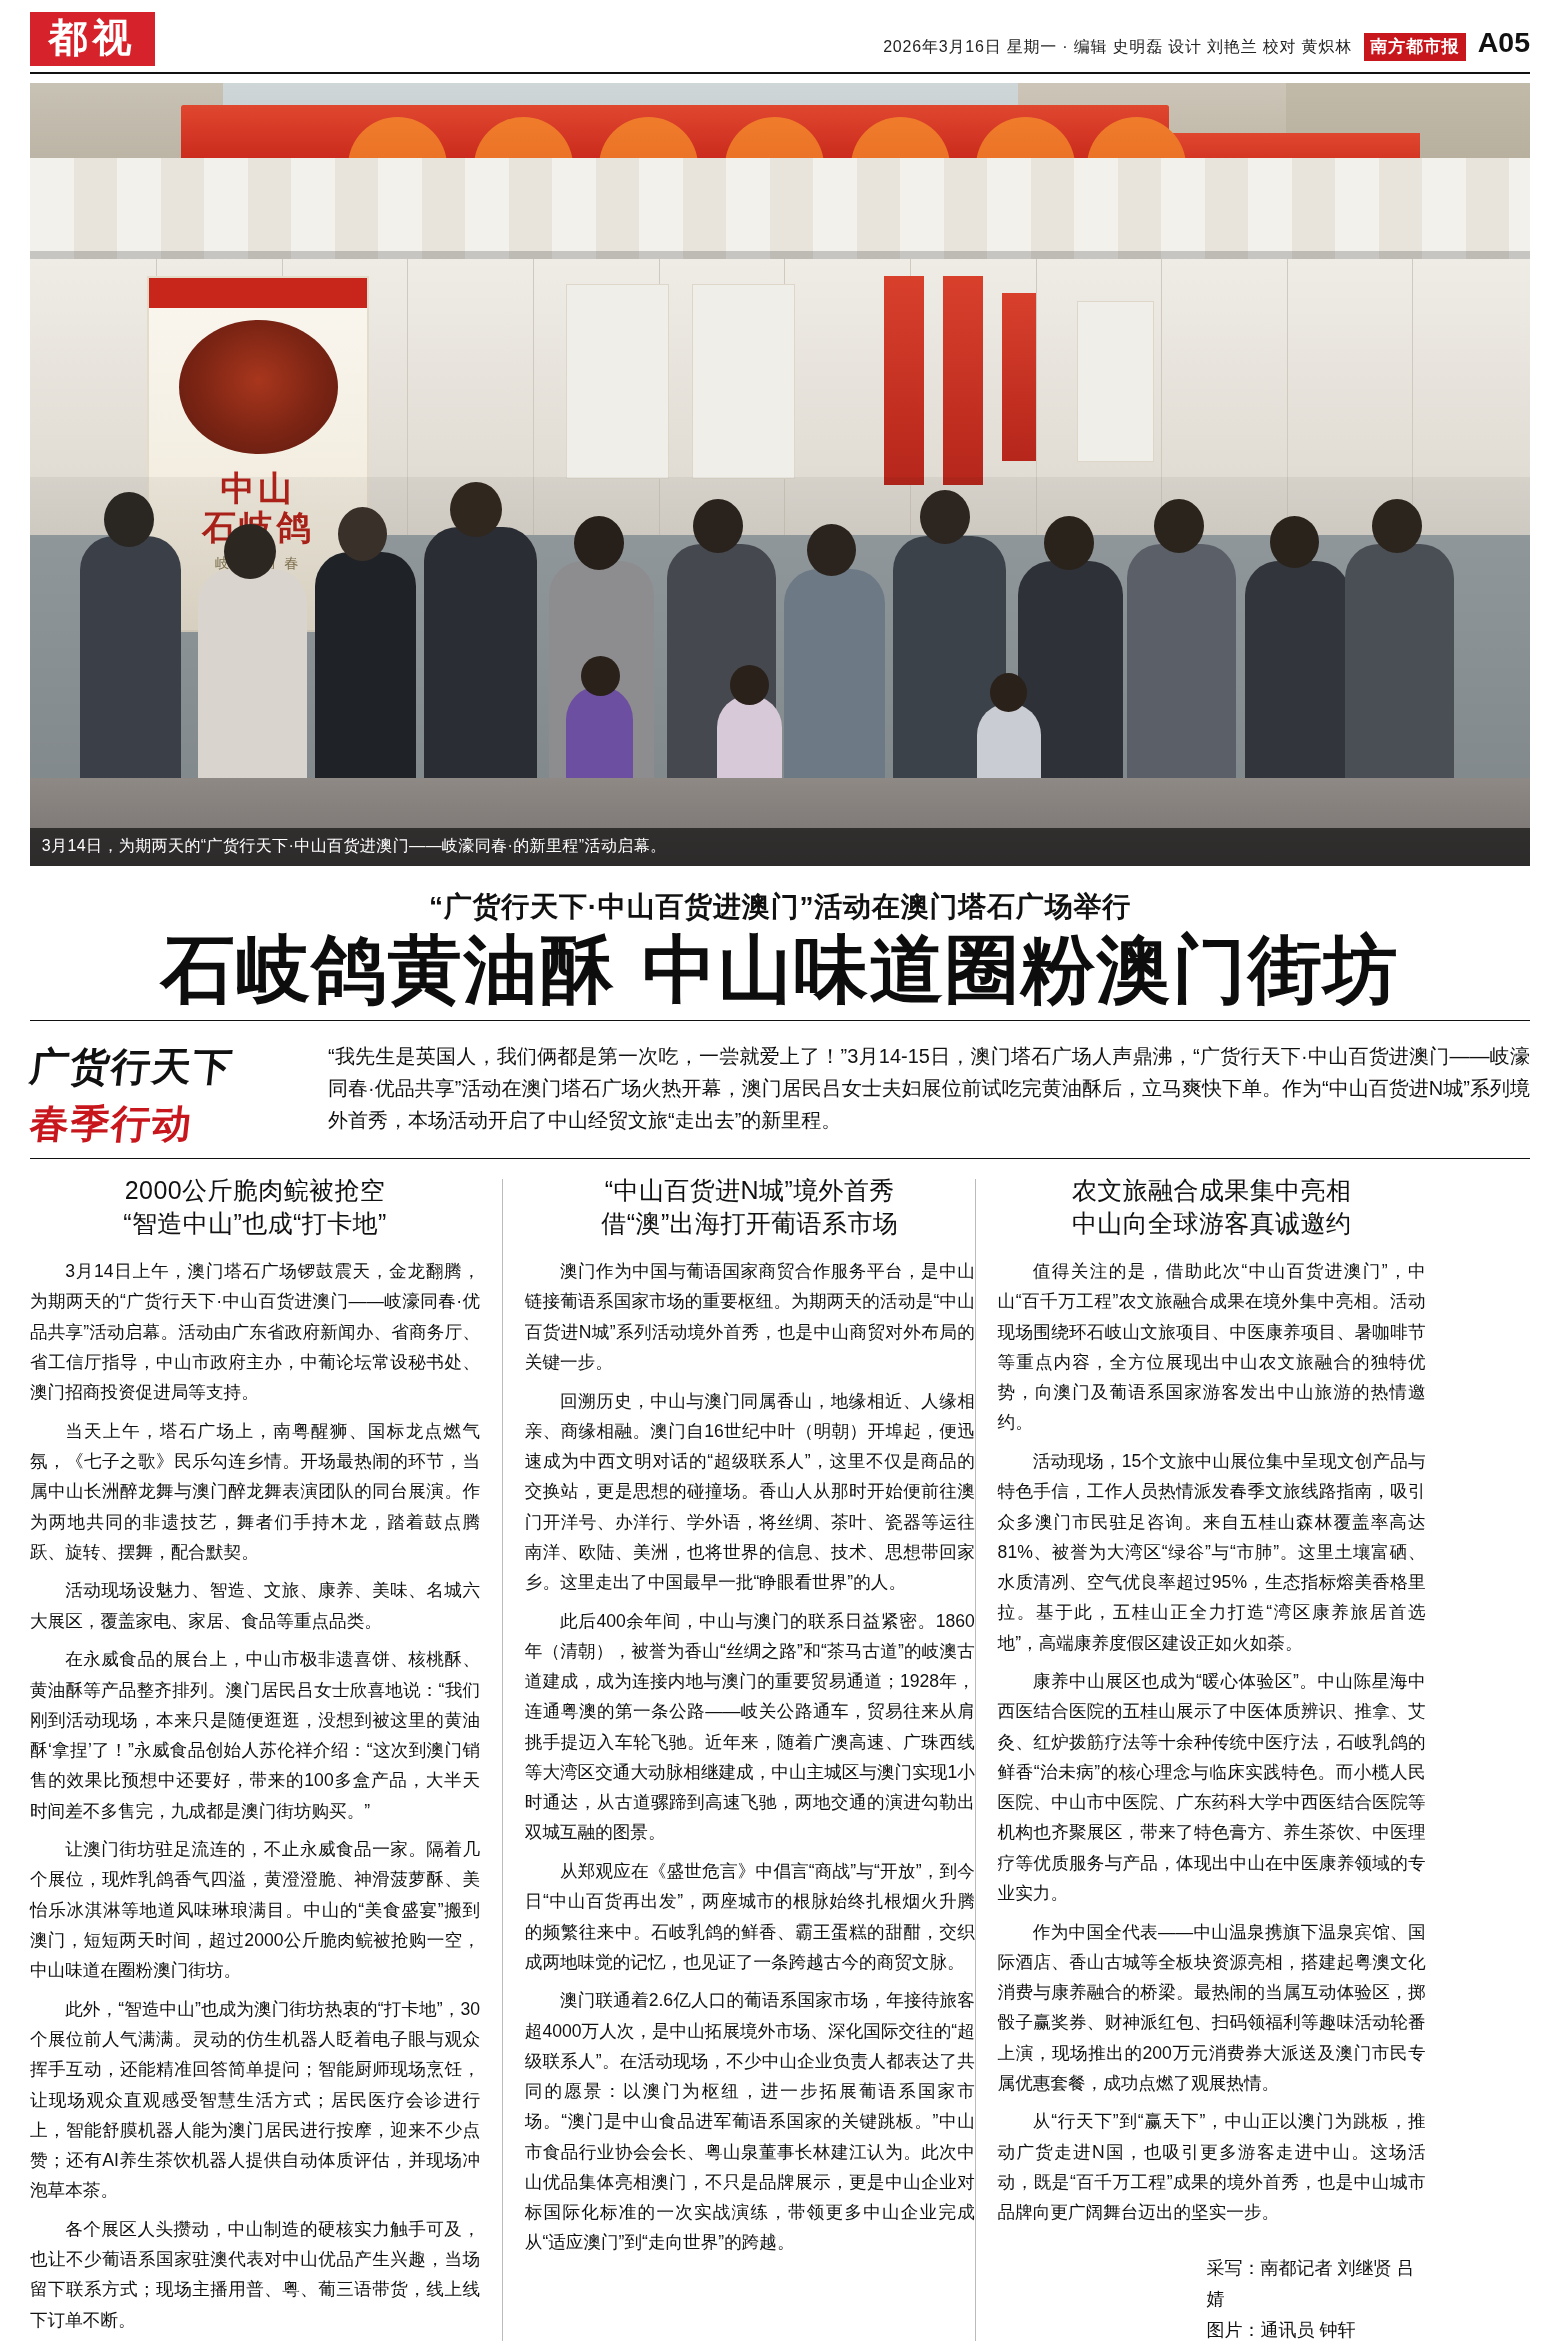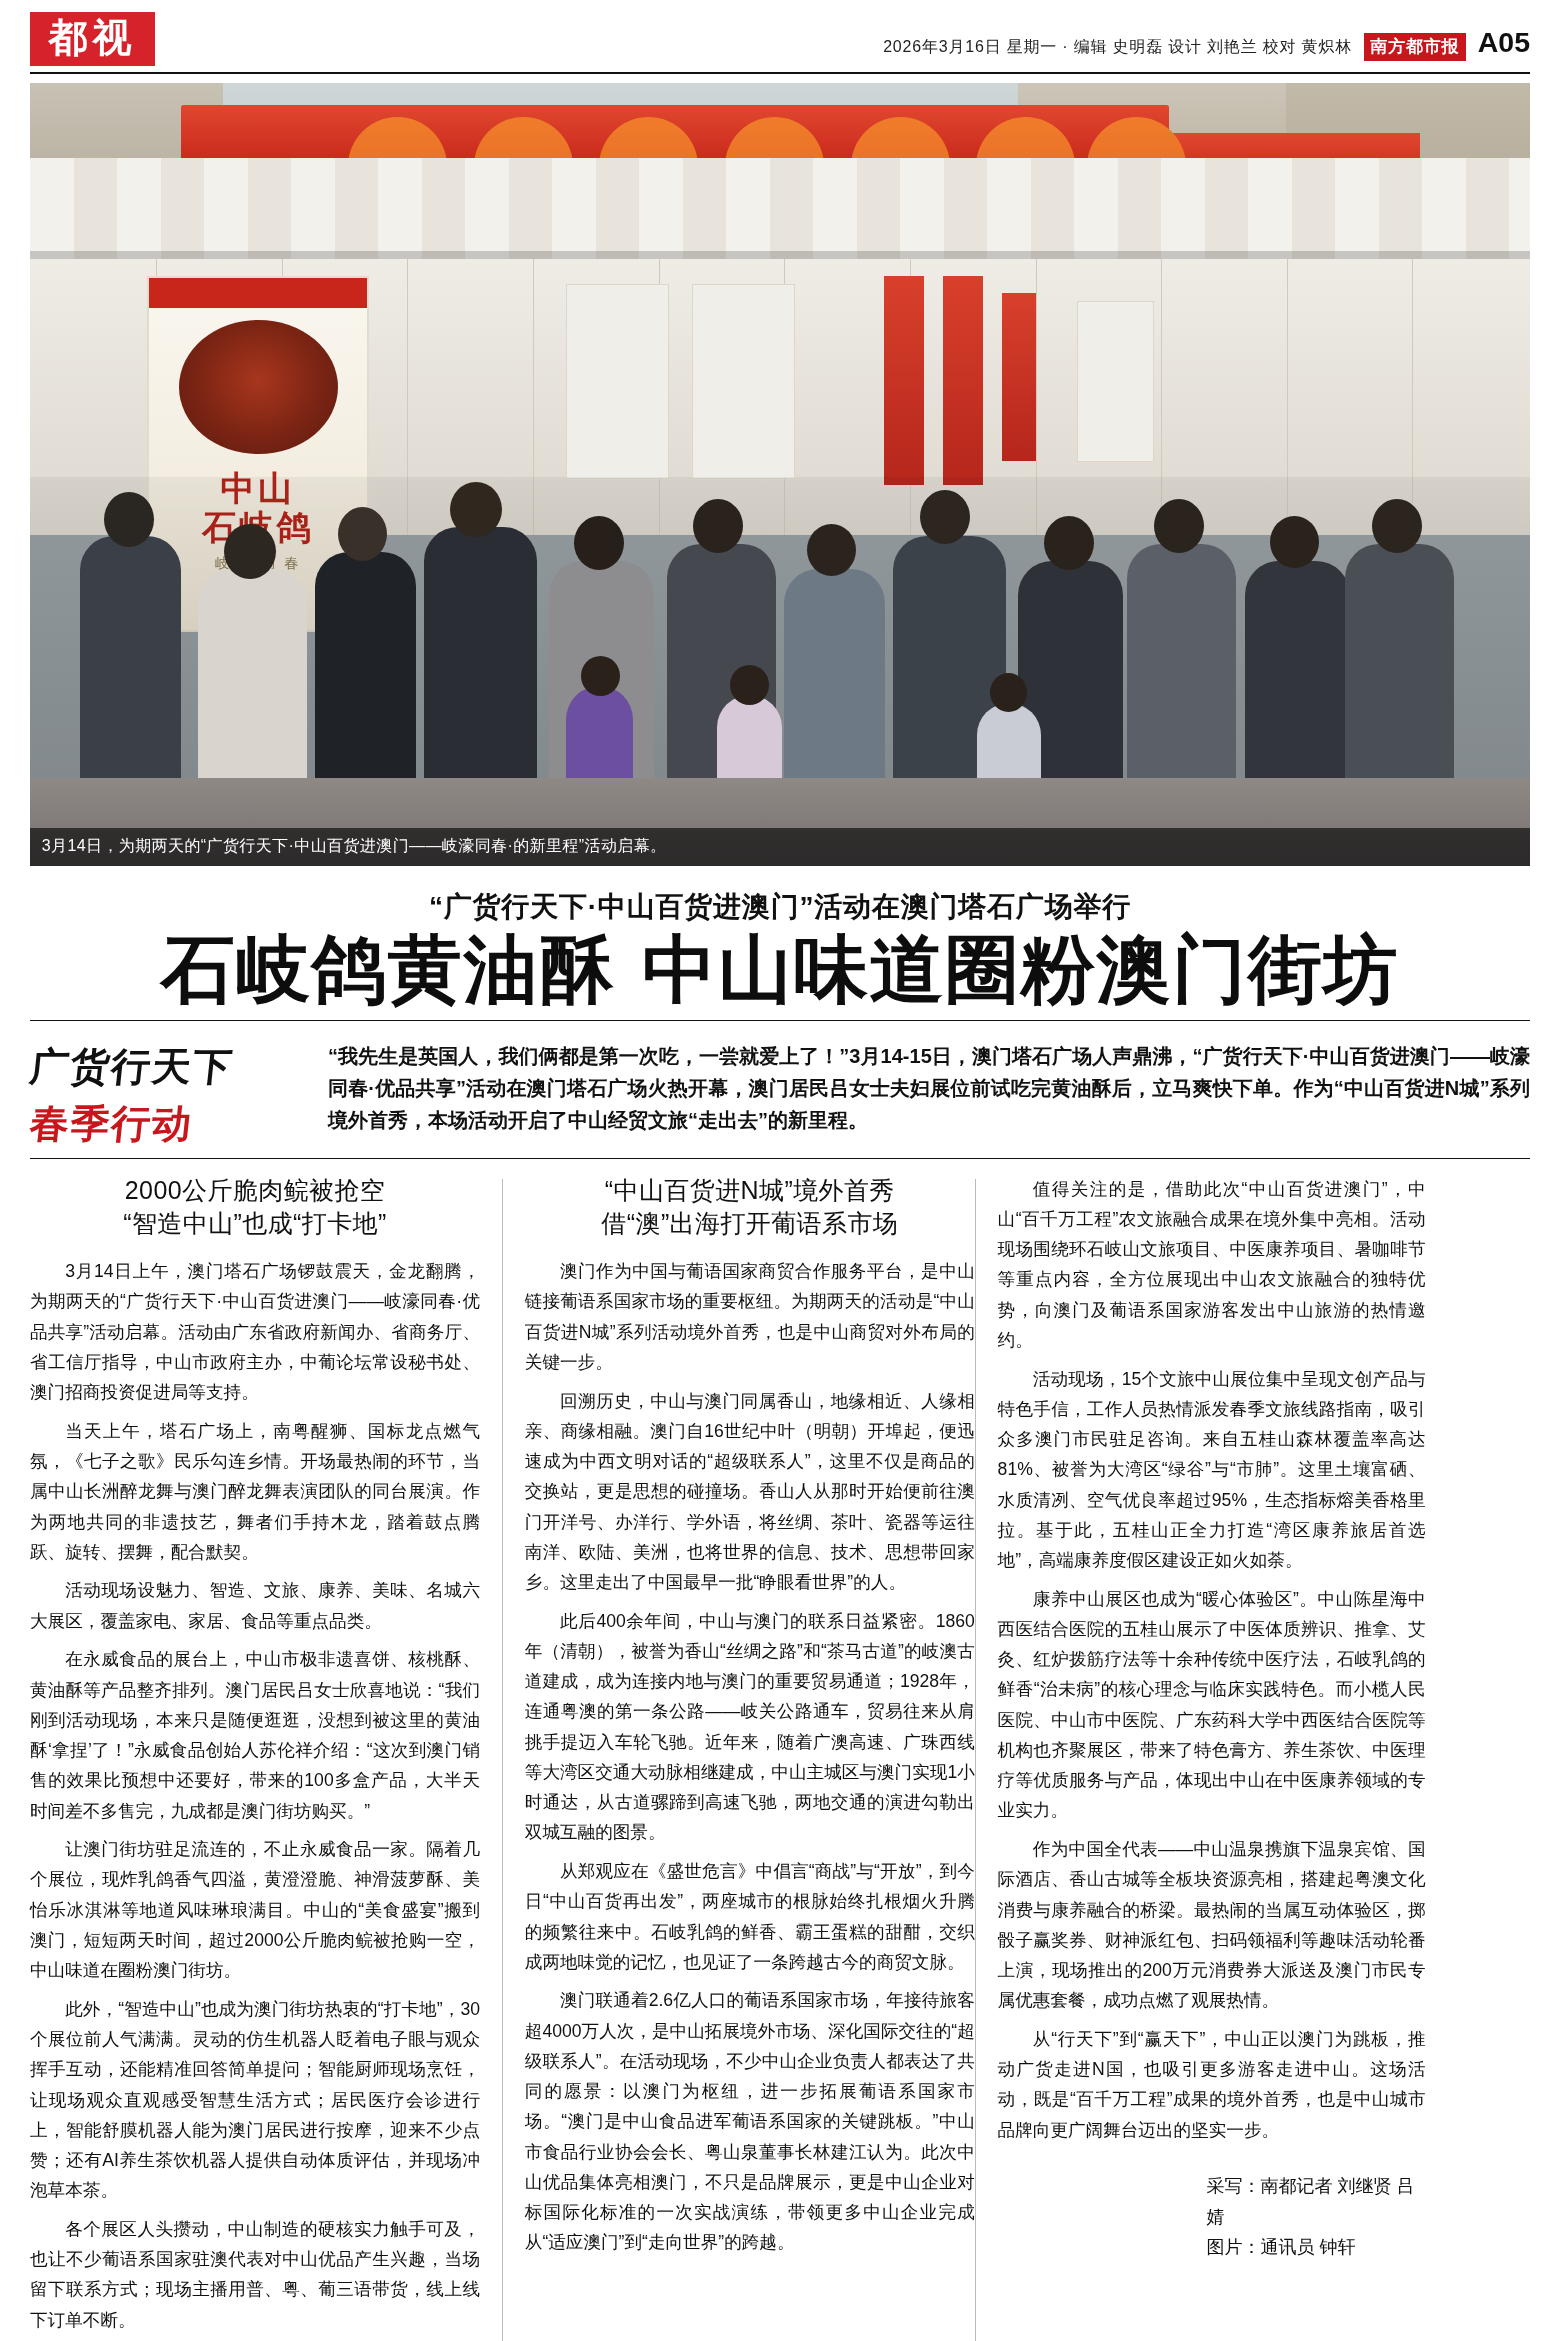--- a/index.html
+++ b/index.html
@@ -55,21 +55,21 @@
   
   .kicker{text-align:center;font-size:28px;font-weight:bold;margin:22px 0 5px 0;letter-spacing:0.8px;color:#111;}
   .headline{text-align:center;font-size:74px;font-weight:bold;letter-spacing:1.7px;line-height:1.05;margin:5px 0 11.7px 0;color:#0d0d0d;font-family:"DejaVu Sans",sans-serif;}
   .hr-thin{border:0;border-top:1.7px solid #111;margin:8.4px 0 0 0;}
 
   
   .lead-row{display:flex;gap:22px;align-items:flex-start;margin-top:18.4px;}
   .lead-logo{width:276px;flex:0 0 276px;position:relative;height:101px;}
   .ll-1{font-size:39px;font-weight:bold;color:#111;letter-spacing:1.7px;font-family:"DejaVu Sans",sans-serif;transform:skewX(-6deg);}
   .ll-2{font-size:39px;font-weight:bold;color:#c8161d;letter-spacing:1.7px;font-family:"DejaVu Sans",sans-serif;transform:skewX(-6deg);margin-top:3.4px;}
-  .lead-text{flex:1;font-size:20px;line-height:1.62;color:#111;text-align:justify;font-weight:bold;}
+  .lead-text{flex:1;font-size:20px;line-height:1.62;color:#111;text-align:justify;}
 
   .rule-main{border:0;border-top:1.7px solid #111;margin:17px 0 0 0;}
 
   
   .cols{display:flex;gap:0;margin-top:15px;}
   .col{width:472px;box-sizing:border-box;padding:0 22px;}
   .col:nth-child(1){padding-left:0;}
   .col:nth-child(3){padding-right:0;}
   .coldiv{width:0.8px;background:#bbb;margin-top:5px;}
   .sub-title{text-align:center;font-size:25px;font-weight:normal;line-height:1.35;margin-bottom:15px;letter-spacing:0.4px;}
@@ -214,20 +214,24 @@
       <div class="body">
           <p>澳门作为中国与葡语国家商贸合作服务平台，是中山链接葡语系国家市场的重要枢纽。为期两天的活动是“中山百货进N城”系列活动境外首秀，也是中山商贸对外布局的关键一步。</p>
           <p>回溯历史，中山与澳门同属香山，地缘相近、人缘相亲、商缘相融。澳门自16世纪中叶（明朝）开埠起，便迅速成为中西文明对话的“超级联系人”，这里不仅是商品的交换站，更是思想的碰撞场。香山人从那时开始便前往澳门开洋号、办洋行、学外语，将丝绸、茶叶、瓷器等运往南洋、欧陆、美洲，也将世界的信息、技术、思想带回家乡。这里走出了中国最早一批“睁眼看世界”的人。</p>
           <p>此后400余年间，中山与澳门的联系日益紧密。1860年（清朝），被誉为香山“丝绸之路”和“茶马古道”的岐澳古道建成，成为连接内地与澳门的重要贸易通道；1928年，连通粤澳的第一条公路——岐关公路通车，贸易往来从肩挑手提迈入车轮飞驰。近年来，随着广澳高速、广珠西线等大湾区交通大动脉相继建成，中山主城区与澳门实现1小时通达，从古道骡蹄到高速飞驰，两地交通的演进勾勒出双城互融的图景。</p>
           <p>从郑观应在《盛世危言》中倡言“商战”与“开放”，到今日“中山百货再出发”，两座城市的根脉始终扎根烟火升腾的频繁往来中。石岐乳鸽的鲜香、霸王蛋糕的甜酣，交织成两地味觉的记忆，也见证了一条跨越古今的商贸文脉。</p>
           <p>澳门联通着2.6亿人口的葡语系国家市场，年接待旅客超4000万人次，是中山拓展境外市场、深化国际交往的“超级联系人”。在活动现场，不少中山企业负责人都表达了共同的愿景：以澳门为枢纽，进一步拓展葡语系国家市场。“澳门是中山食品进军葡语系国家的关键跳板。”中山市食品行业协会会长、粤山泉董事长林建江认为。此次中山优品集体亮相澳门，不只是品牌展示，更是中山企业对标国际化标准的一次实战演练，带领更多中山企业完成从“适应澳门”到“走向世界”的跨越。</p>
         </div>
     </div>
     <div class="coldiv"></div>
     <div class="col">
+      <div class="sub-title">
+          <div>农文旅融合成果集中亮相</div>
+          <div>中山向全球游客真诚邀约</div>
+        </div>
       <div class="body">
           <p>值得关注的是，借助此次“中山百货进澳门”，中山“百千万工程”农文旅融合成果在境外集中亮相。活动现场围绕环石岐山文旅项目、中医康养项目、暑咖啡节等重点内容，全方位展现出中山农文旅融合的独特优势，向澳门及葡语系国家游客发出中山旅游的热情邀约。</p>
           <p>活动现场，15个文旅中山展位集中呈现文创产品与特色手信，工作人员热情派发春季文旅线路指南，吸引众多澳门市民驻足咨询。来自五桂山森林覆盖率高达81%、被誉为大湾区“绿谷”与“市肺”。这里土壤富硒、水质清冽、空气优良率超过95%，生态指标熔美香格里拉。基于此，五桂山正全力打造“湾区康养旅居首选地”，高端康养度假区建设正如火如荼。</p>
           <p>康养中山展区也成为“暖心体验区”。中山陈星海中西医结合医院的五桂山展示了中医体质辨识、推拿、艾灸、红炉拨筋疗法等十余种传统中医疗法，石岐乳鸽的鲜香“治未病”的核心理念与临床实践特色。而小榄人民医院、中山市中医院、广东药科大学中西医结合医院等机构也齐聚展区，带来了特色膏方、养生茶饮、中医理疗等优质服务与产品，体现出中山在中医康养领域的专业实力。</p>
           <p>作为中国全代表——中山温泉携旗下温泉宾馆、国际酒店、香山古城等全板块资源亮相，搭建起粤澳文化消费与康养融合的桥梁。最热闹的当属互动体验区，掷骰子赢奖券、财神派红包、扫码领福利等趣味活动轮番上演，现场推出的200万元消费券大派送及澳门市民专属优惠套餐，成功点燃了观展热情。</p>
           <p>从“行天下”到“赢天下”，中山正以澳门为跳板，推动广货走进N国，也吸引更多游客走进中山。这场活动，既是“百千万工程”成果的境外首秀，也是中山城市品牌向更广阔舞台迈出的坚实一步。</p>
         </div>
       <div class="byline">
         <div>采写：南都记者 刘继贤 吕婧</div>
         <div>图片：通讯员 钟轩</div>

